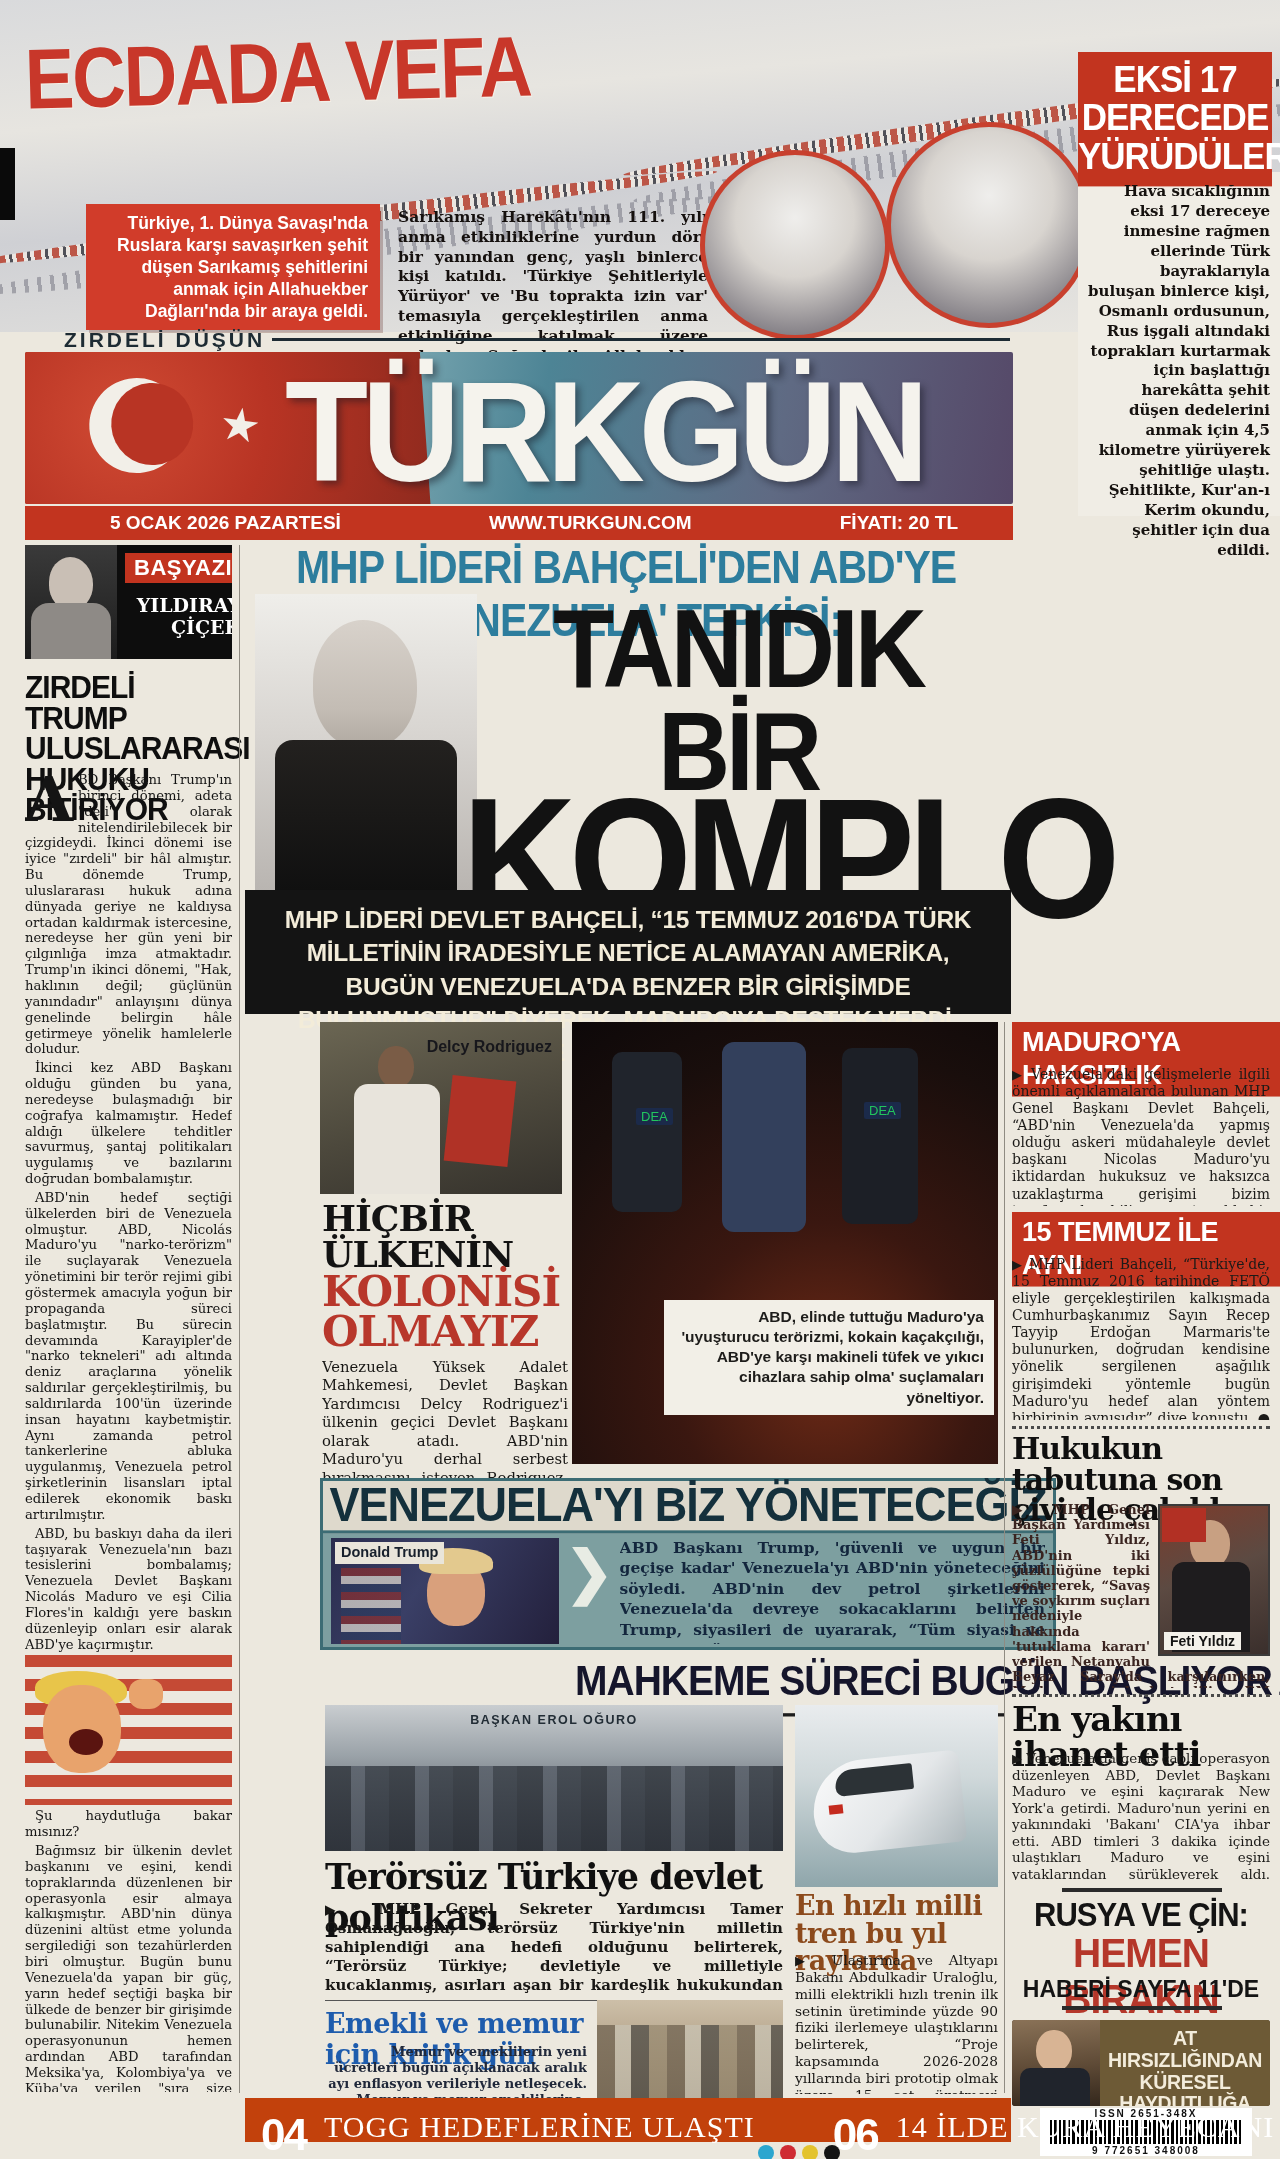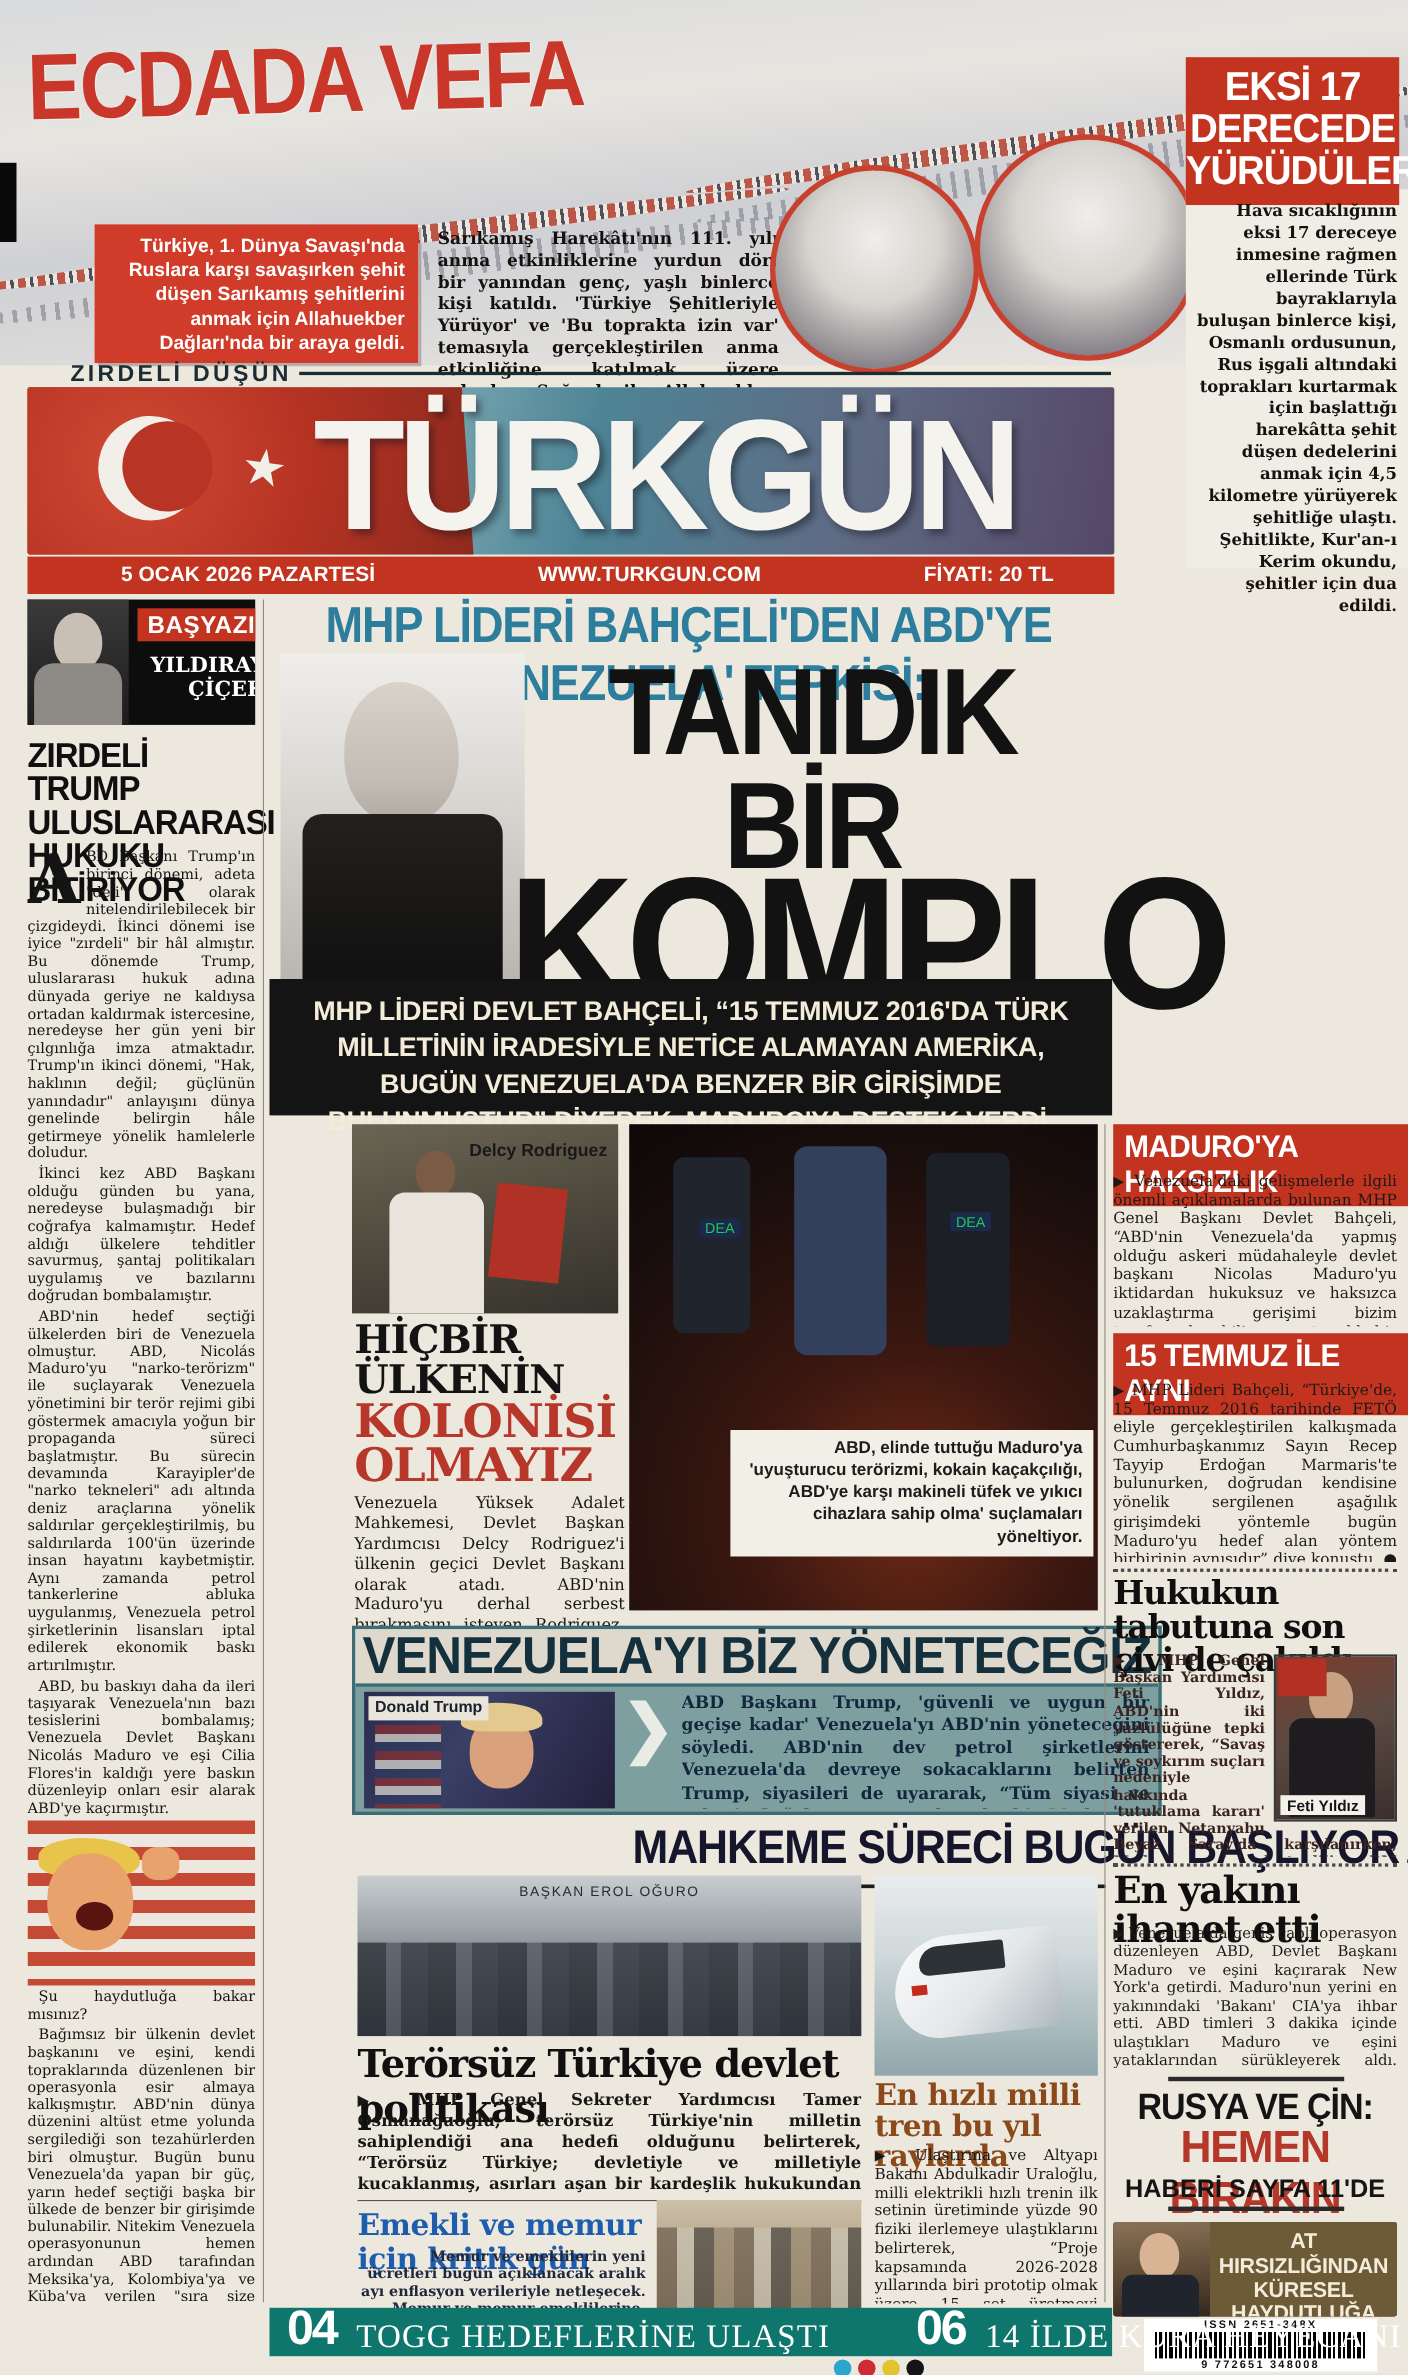--- a/index.html
+++ b/index.html
@@ -70,21 +70,21 @@
      background:linear-gradient(120deg,#2a2c4e 0%,#3a3f66 40%,#23203c 100%);}
   .trumplabel{position:absolute;left:4px;top:4px;background:#e9e5da;color:#17202c;font-weight:700;
      font-size:14.5px;line-height:1.1;padding:3px 6px;}
   .venquote{color:#e8ece4;font-size:58px;font-weight:700;line-height:.9;flex:none;margin-top:8px;}
   .venbody{color:#13263d;font-family:"DejaVu Serif",serif;font-weight:700;font-size:15.5px;line-height:1.32;text-align:justify;}
   .mahkeme{color:#15152b;font-weight:700;font-size:39px;letter-spacing:-1px;transform:scaleY(1.1);transform-origin:top;
      border-bottom:3px solid #1c1c1c;padding-bottom:8px;white-space:nowrap;}
   .mahkeme .pg{font-size:20px;margin-left:6px;}
   
   .meetphoto{background:linear-gradient(180deg,#c9cdd0 0%,#9aa2a8 35%,#5d626b 75%,#3c4049 100%);overflow:hidden;}
-  .meetbanner{position:absolute;left:0;right:0;top:8px;text-align:center;color:#222d36;font-weight:400;
+  .meetbanner{position:absolute;left:0;right:0;top:8px;text-align:center;color:#222d36;font-weight:700;
      font-size:12.5px;letter-spacing:1.5px;}
   .figures{position:absolute;left:0;right:0;bottom:0;height:58%;
      background:repeating-linear-gradient(90deg,#2c3138 0 26px,#555c66 26px 40px,#343a42 40px 64px);opacity:.8;}
   .sectitle-dark{font-family:"DejaVu Serif",serif;font-weight:700;font-size:35px;color:#101010;letter-spacing:-1px;}
   .sectitle-blue{font-family:"DejaVu Serif",serif;font-weight:700;font-size:27px;color:#1e5cad;letter-spacing:-.5px;}
   .sectitle-brown{font-family:"DejaVu Serif",serif;font-weight:700;font-size:27px;color:#8c4a1c;line-height:1.02;letter-spacing:-.5px;}
   .trainphoto{background:linear-gradient(180deg,#e9ecee 0%,#cfd8da 40%,#8fa6ab 100%);overflow:hidden;}
   .trainnose{position:absolute;left:18px;top:52px;width:150px;height:92px;border-radius:60px 12px 10px 45px;
      background:linear-gradient(135deg,#fbfbfb 0%,#e4e7e9 55%,#aeb8bc 100%);transform:rotate(-6deg);}
   .trainwin{position:absolute;left:40px;top:62px;width:78px;height:26px;border-radius:40px 6px 6px 20px;background:#2c3236;transform:rotate(-6deg);}
@@ -121,21 +121,21 @@
   .colbody{font-family:"DejaVu Serif",serif;font-size:13.2px;line-height:1.2;color:#141414;text-align:justify;overflow:hidden;}
   .colbody p{margin:0 0 3px;text-indent:10px;}
   .colbody p.first{text-indent:0;}
   .dropcap{float:left;font-size:62px;line-height:.78;font-weight:700;padding:4px 5px 0 0;font-family:"DejaVu Serif",serif;}
   .cartoon{position:relative;height:150px;margin:3px 0;background:repeating-linear-gradient(180deg,#c54a35 0 12px,#ece8df 12px 24px);overflow:hidden;}
   .cartoon .face{position:absolute;left:18px;top:30px;width:78px;height:88px;border-radius:46%;background:#e8a36c;}
   .cartoon .hair{position:absolute;left:10px;top:16px;width:92px;height:36px;border-radius:50% 60% 40% 40%;background:#e8c54a;}
   .cartoon .mouth{position:absolute;left:44px;top:74px;width:34px;height:26px;border-radius:50%;background:#5a1410;}
   .cartoon .fist{position:absolute;left:104px;top:24px;width:34px;height:30px;border-radius:40%;background:#e8a36c;}
   .vline{width:1px;background:#8f8b82;}
-  .footerbar{background:#0f766e;color:#fff;display:flex;align-items:flex-end;gap:18px;padding:0 16px;box-sizing:border-box;}
+  .footerbar{background:#c2410c;color:#fff;display:flex;align-items:flex-start;gap:18px;padding:12px 16px;box-sizing:border-box;}
   .fnum{font-weight:700;font-size:44px;letter-spacing:-2px;}
   .ftxt{font-family:"Liberation Serif",serif;font-size:30px;letter-spacing:1px;white-space:nowrap;}
   .regdot{width:16px;height:16px;border-radius:50%;display:inline-block;margin-right:6px;}
   .edgemark{background:#0a0a0a;}
 </style>
 </head>
 <body>
 
 <div class="page">
 

